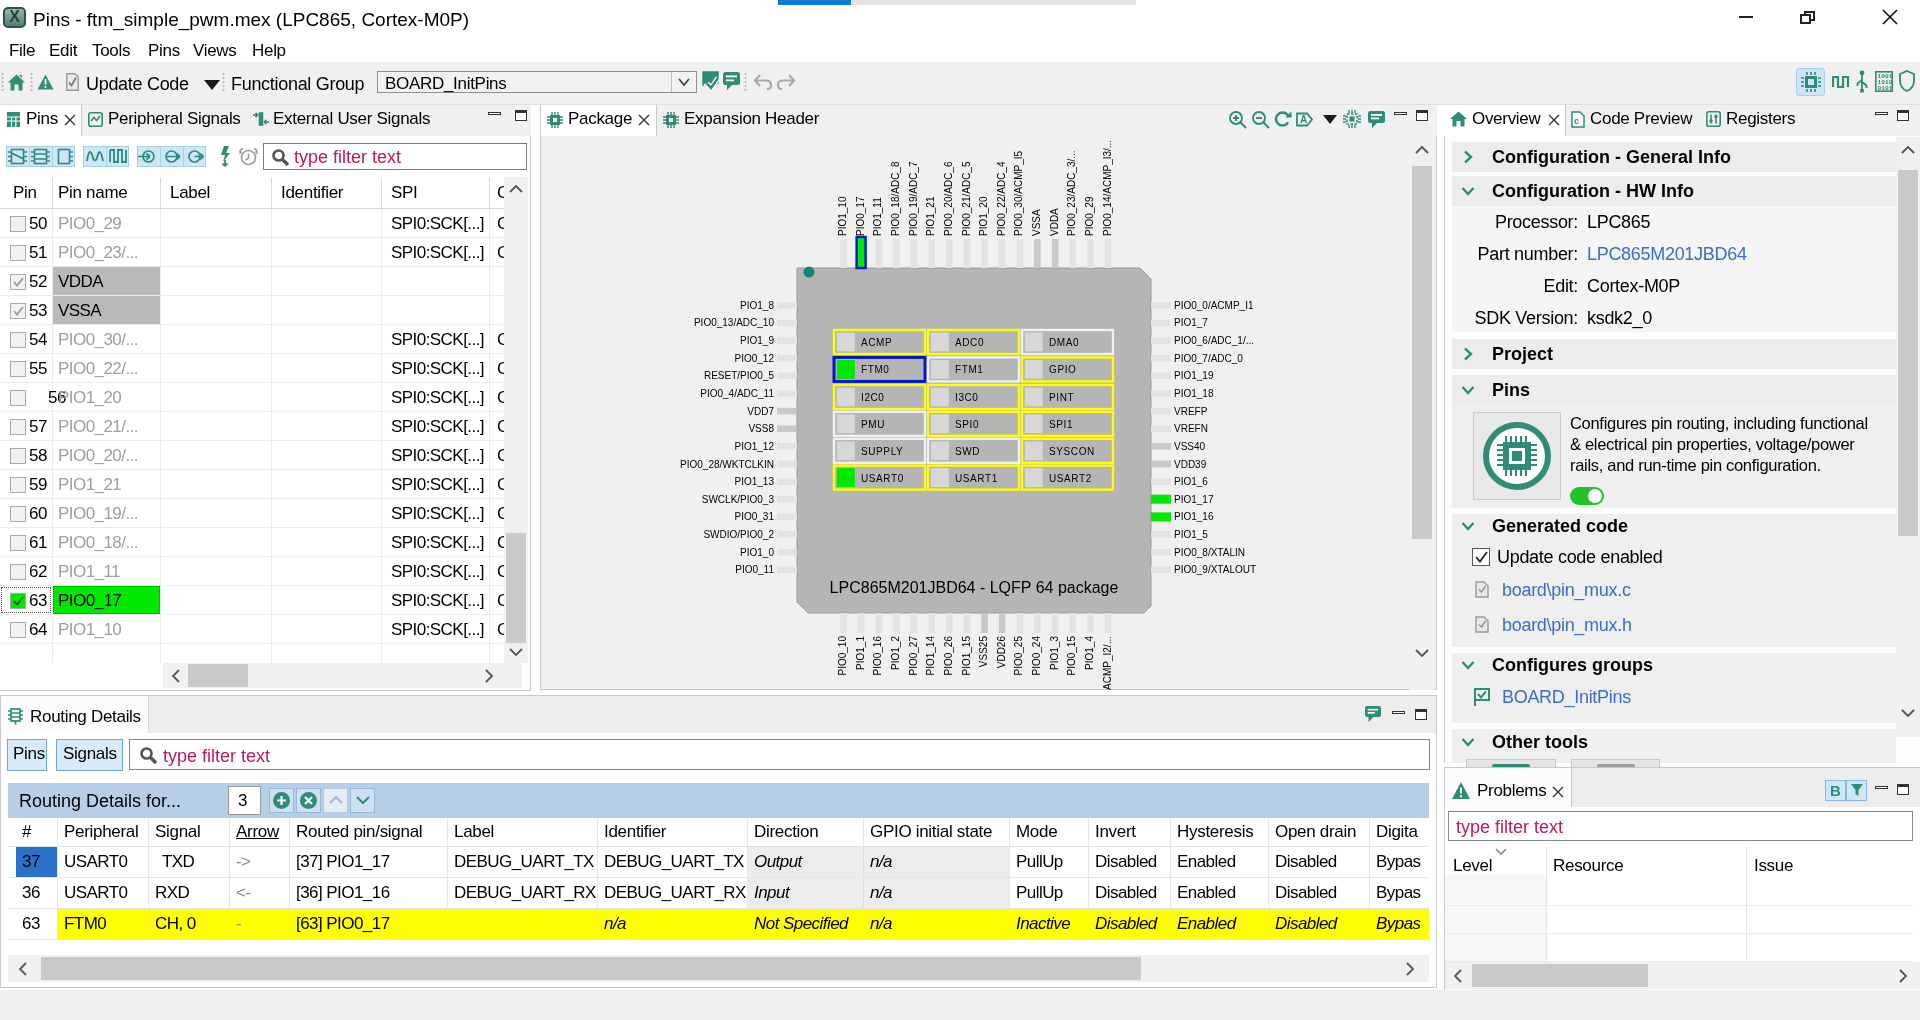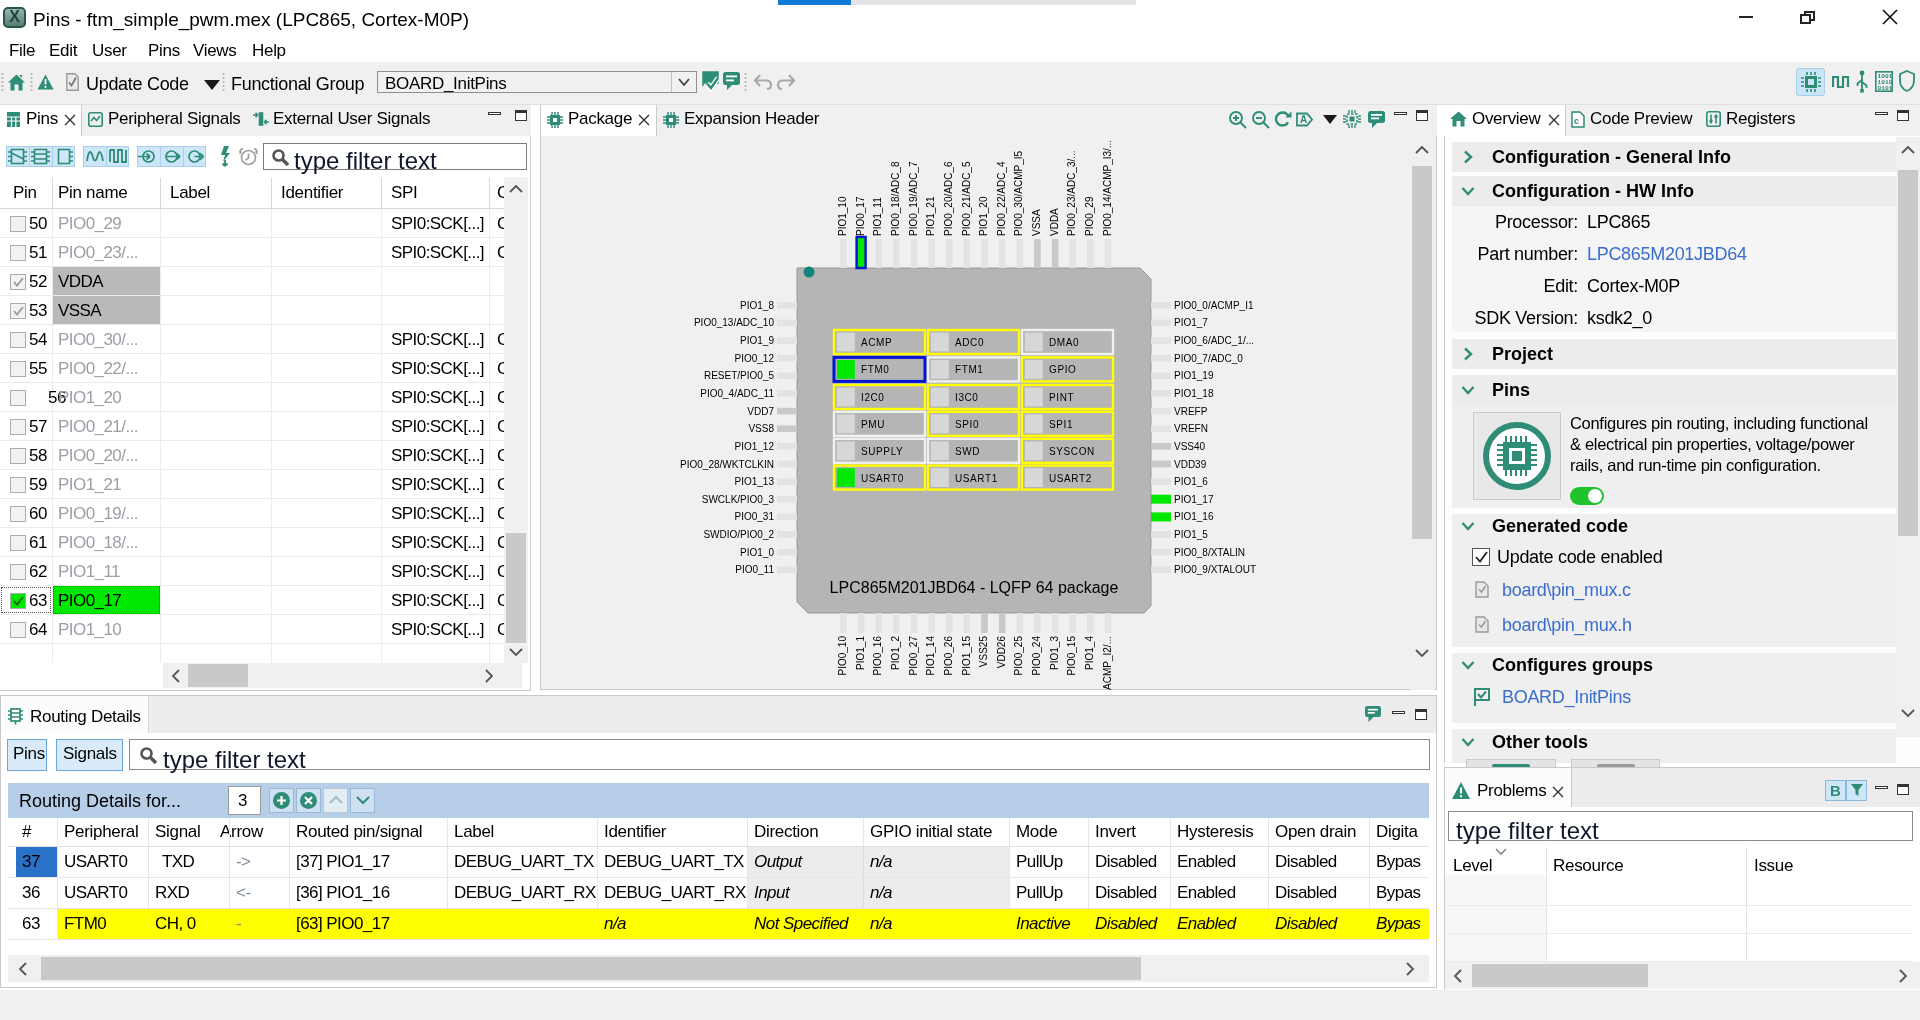--- a/index.html
+++ b/index.html
@@ -6,21 +6,21 @@
 html,body { width:1920px; height:1020px; overflow:hidden; background:#ffffff;
   font-family:"Liberation Sans", sans-serif; color:#000; }
 .abs { position:absolute; }
 svg { display:block; }
 .fs19 { font-size:17px; letter-spacing:-0.3px; }
 .fs18 { font-size:17px; letter-spacing:-0.3px; }
 .t19 { font-size:19px; }
 .h18 { font-size:18px; }
 .k18 { font-size:18px; letter-spacing:-0.3px; }
 .tb { font-size:17px; letter-spacing:-0.55px; }
-.ftxt { font-size:24px; color:#0f172a; }
+.ftxt { font-size:18px; color:#be185d; }
 .b { font-weight:bold; }
 .gray { color:#9aa0a6; }
 .link { color:#3b6dcc; }
 .it { font-style:italic; }
 </style>
 </head>
 <body>
 
 <div class="abs" style="left:778px;top:0;width:358px;height:5px;background:#e4e4e4;"></div>
 <div class="abs" style="left:778px;top:0;width:73px;height:5px;background:#0f7ad8;"></div>
@@ -28,21 +28,21 @@
 <div class="abs" style="left:3px;top:6px;width:23px;height:21px;font-weight:bold;font-size:16px;color:#1d453e;text-align:center;line-height:22px;">X</div>
 <div class="abs t19" style="left:33px;top:9px;">Pins - ftm_simple_pwm.mex (LPC865, Cortex-M0P)</div>
 <div class="abs" style="left:1739px;top:16px;width:14px;height:2px;background:#222;"></div>
 <div class="abs" style="left:1804px;top:11px;width:11px;height:10px;border:2px solid #222;background:#fff;"></div>
 <div class="abs" style="left:1800px;top:14px;width:11px;height:10px;border:2px solid #222;background:#fff;"></div>
 <svg class="abs" style="left:1882px;top:9px;" width="16" height="16">
     <path d="M1 1 L15 15 M15 1 L1 15" stroke="#111" stroke-width="1.6"></path>
   </svg>
 <div class="abs fs19" style="top:41px;left:9px;">File</div>
 <div class="abs fs19" style="top:41px;left:49px;">Edit</div>
-<div class="abs fs19" style="top:41px;left:92px;">User</div>
+<div class="abs fs19" style="top:41px;left:92px;">Tools</div>
 <div class="abs fs19" style="top:41px;left:148px;">Pins</div>
 <div class="abs fs19" style="top:41px;left:193px;">Views</div>
 <div class="abs fs19" style="top:41px;left:252px;">Help</div>
 <div class="abs" style="left:0;top:62px;width:1920px;height:43px;background:#f0f0f0;border-bottom:1px solid #e0e0e0;"></div>
 <div class="abs" style="left:1px;top:72px;width:3px;height:20px;background-image:radial-gradient(circle,#b9b9b9 1px,transparent 1.2px);background-size:3px 4px;"></div>
 <div class="abs" style="left:30px;top:72px;width:3px;height:20px;background-image:radial-gradient(circle,#b9b9b9 1px,transparent 1.2px);background-size:3px 4px;"></div>
 <div class="abs" style="left:222px;top:72px;width:3px;height:20px;background-image:radial-gradient(circle,#b9b9b9 1px,transparent 1.2px);background-size:3px 4px;"></div>
 <div class="abs" style="left:744px;top:72px;width:3px;height:20px;background-image:radial-gradient(circle,#b9b9b9 1px,transparent 1.2px);background-size:3px 4px;"></div>
 <svg class="abs" style="left:8px;top:74px;" width="17" height="17" viewBox="0 0 17 17">
 <path d="M8.5 0.5 L17 8.5 L14.5 8.5 L14.5 16.5 L10.5 16.5 L10.5 10.5 L6.5 10.5 L6.5 16.5 L2.5 16.5 L2.5 8.5 L0 8.5 Z" fill="#2f8c77"></path>
@@ -799,21 +799,21 @@
     <path d="M1 8 L7 2 L13 8" stroke="#aab6c2" stroke-width="2" fill="none"></path>
   </svg>
 <div class="abs" style="left:350px;top:788px;width:25px;height:25px;background:#cfe0f2;border:1px solid #9ab8d8;"></div>
 <svg class="abs" style="left:356px;top:795px;" width="14" height="10">
     <path d="M1 2 L7 8 L13 2" stroke="#2f8c77" stroke-width="2" fill="none"></path>
   </svg>
 <div class="abs" style="left:8px;top:818px;width:1421px;height:29px;background:#fff;"></div>
 <div class="abs fs19" style="left:22px;top:822px;">#</div>
 <div class="abs fs19" style="left:64px;top:822px;">Peripheral</div>
 <div class="abs fs19" style="left:155px;top:822px;">Signal</div>
-<div class="abs fs19" style="left:220px;top:822px;">Arrow</div>
+<div class="abs fs19" style="left:236px;top:822px;text-decoration:underline;">Arrow</div>
 <div class="abs fs19" style="left:296px;top:822px;">Routed pin/signal</div>
 <div class="abs fs19" style="left:454px;top:822px;">Label</div>
 <div class="abs fs19" style="left:604px;top:822px;">Identifier</div>
 <div class="abs fs19" style="left:754px;top:822px;">Direction</div>
 <div class="abs fs19" style="left:870px;top:822px;">GPIO initial state</div>
 <div class="abs fs19" style="left:1016px;top:822px;">Mode</div>
 <div class="abs fs19" style="left:1095px;top:822px;">Invert</div>
 <div class="abs fs19" style="left:1177px;top:822px;">Hysteresis</div>
 <div class="abs fs19" style="left:1275px;top:822px;">Open drain</div>
 <div class="abs fs19" style="left:1376px;top:822px;">Digita</div>

